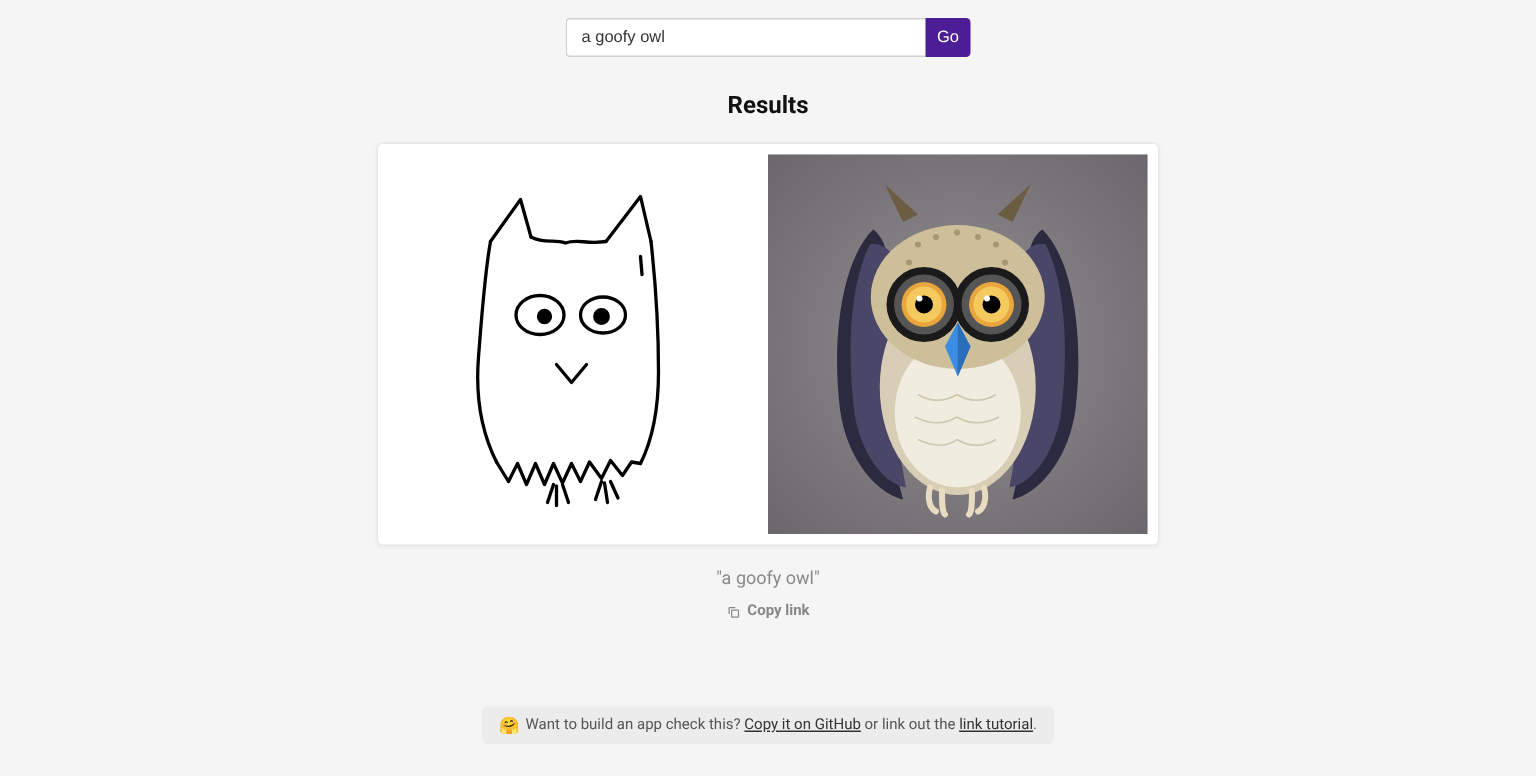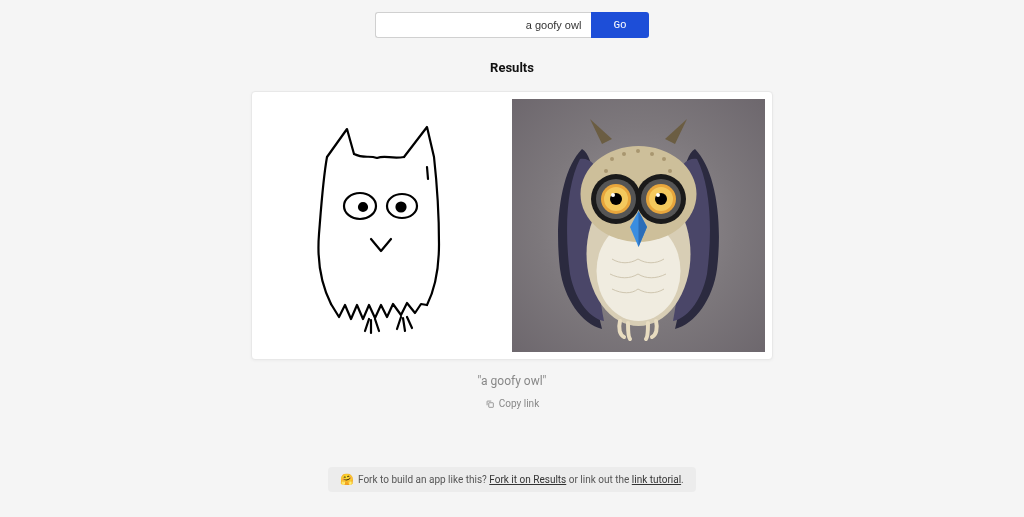--- a/index.html
+++ b/index.html
@@ -12,45 +12,43 @@
       min-height: 517px;
       width: 1024px;
       margin: 0 auto;
       padding-top: 8px;
     }
     .search-bar {
       display: flex;
       margin-top: 4px;
     }
     .search-input {
-      width: 216px;
+      width: 240px;
       height: 26px;
       padding: 4px 10px;
       border: 1px solid #d0d0d0;
       border-right: none;
       border-radius: 3px 0 0 3px;
       font-size: 11px;
       color: #333;
       outline: none;
       background: #fff;
-      text-align: right;
     }
     .go-button {
       height: 26px;
-      padding: 0 22px;
-      background: #1d4ed8;
+      padding: 0 8px;
+      background: #4c1d95;
       color: #fff;
       border: none;
       border-radius: 0 3px 3px 0;
       font-size: 11px;
       cursor: pointer;
-      font-family: Liberation Mono, monospace;
     }
     .results-title {
-      font-size: 13px;
+      font-size: 16px;
       font-weight: 700;
       margin-top: 22px;
       color: #111;
     }
     .results-card {
       margin-top: 16px;
       background: #fff;
       border: 1px solid #e8e8e8;
       border-radius: 4px;
       padding: 7px;
@@ -86,20 +84,21 @@
       font-size: 12px;
     }
     .copy-link {
       margin-top: 10px;
       display: flex;
       align-items: center;
       gap: 4px;
       color: #888;
       font-size: 10px;
       cursor: pointer;
+      font-weight: bold;
     }
     .copy-icon-svg { width: 10px; height: 10px; }
     .footer-banner {
       margin-top: 58px;
       background: #ececec;
       border-radius: 4px;
       padding: 6px 12px;
       font-size: 10px;
       color: #555;
       display: flex;
@@ -222,15 +221,15 @@
   <svg class="copy-icon-svg" viewBox="0 0 24 24" fill="none" stroke="#888" stroke-width="2">
     <rect x="9" y="9" width="11" height="11" rx="1"></rect>
     <path d="M5 15 V6 a1 1 0 0 1 1-1 h9"></path>
   </svg>
   <span>Copy link</span>
 </div>
 
 <div class="footer-banner">
   <span class="hf-icon">🤗</span>
   <span>
-    <span>Fork to build an app like this? </span><a href="#">Fork it on Results</a><span> or link out the </span><a href="#">link tutorial</a><span>.</span>
+    <span>Want to build an app check this? </span><a href="#">Copy it on GitHub</a><span> or link out the </span><a href="#">link tutorial</a><span>.</span>
   </span>
 </div>
 
 </body></html>

